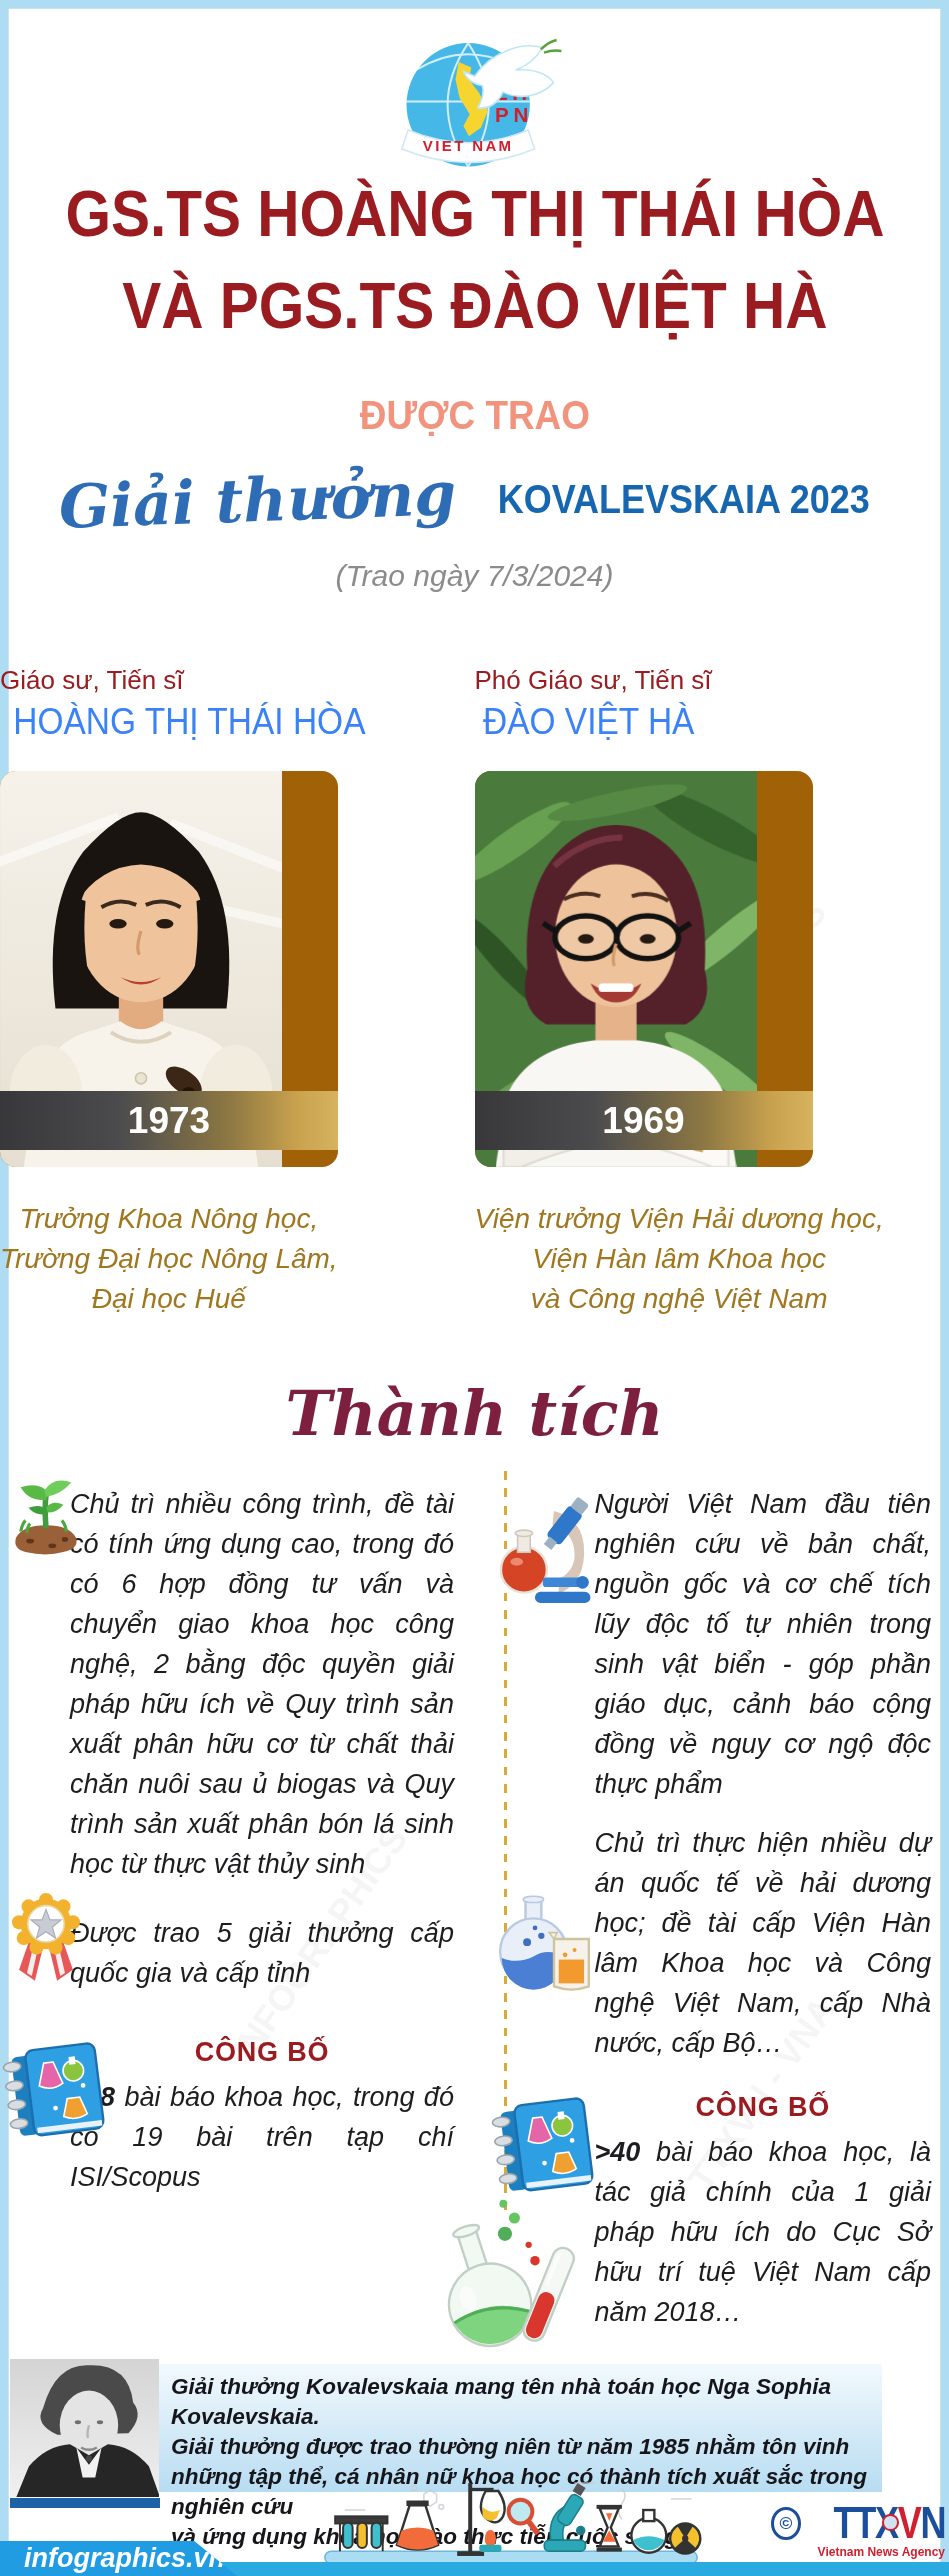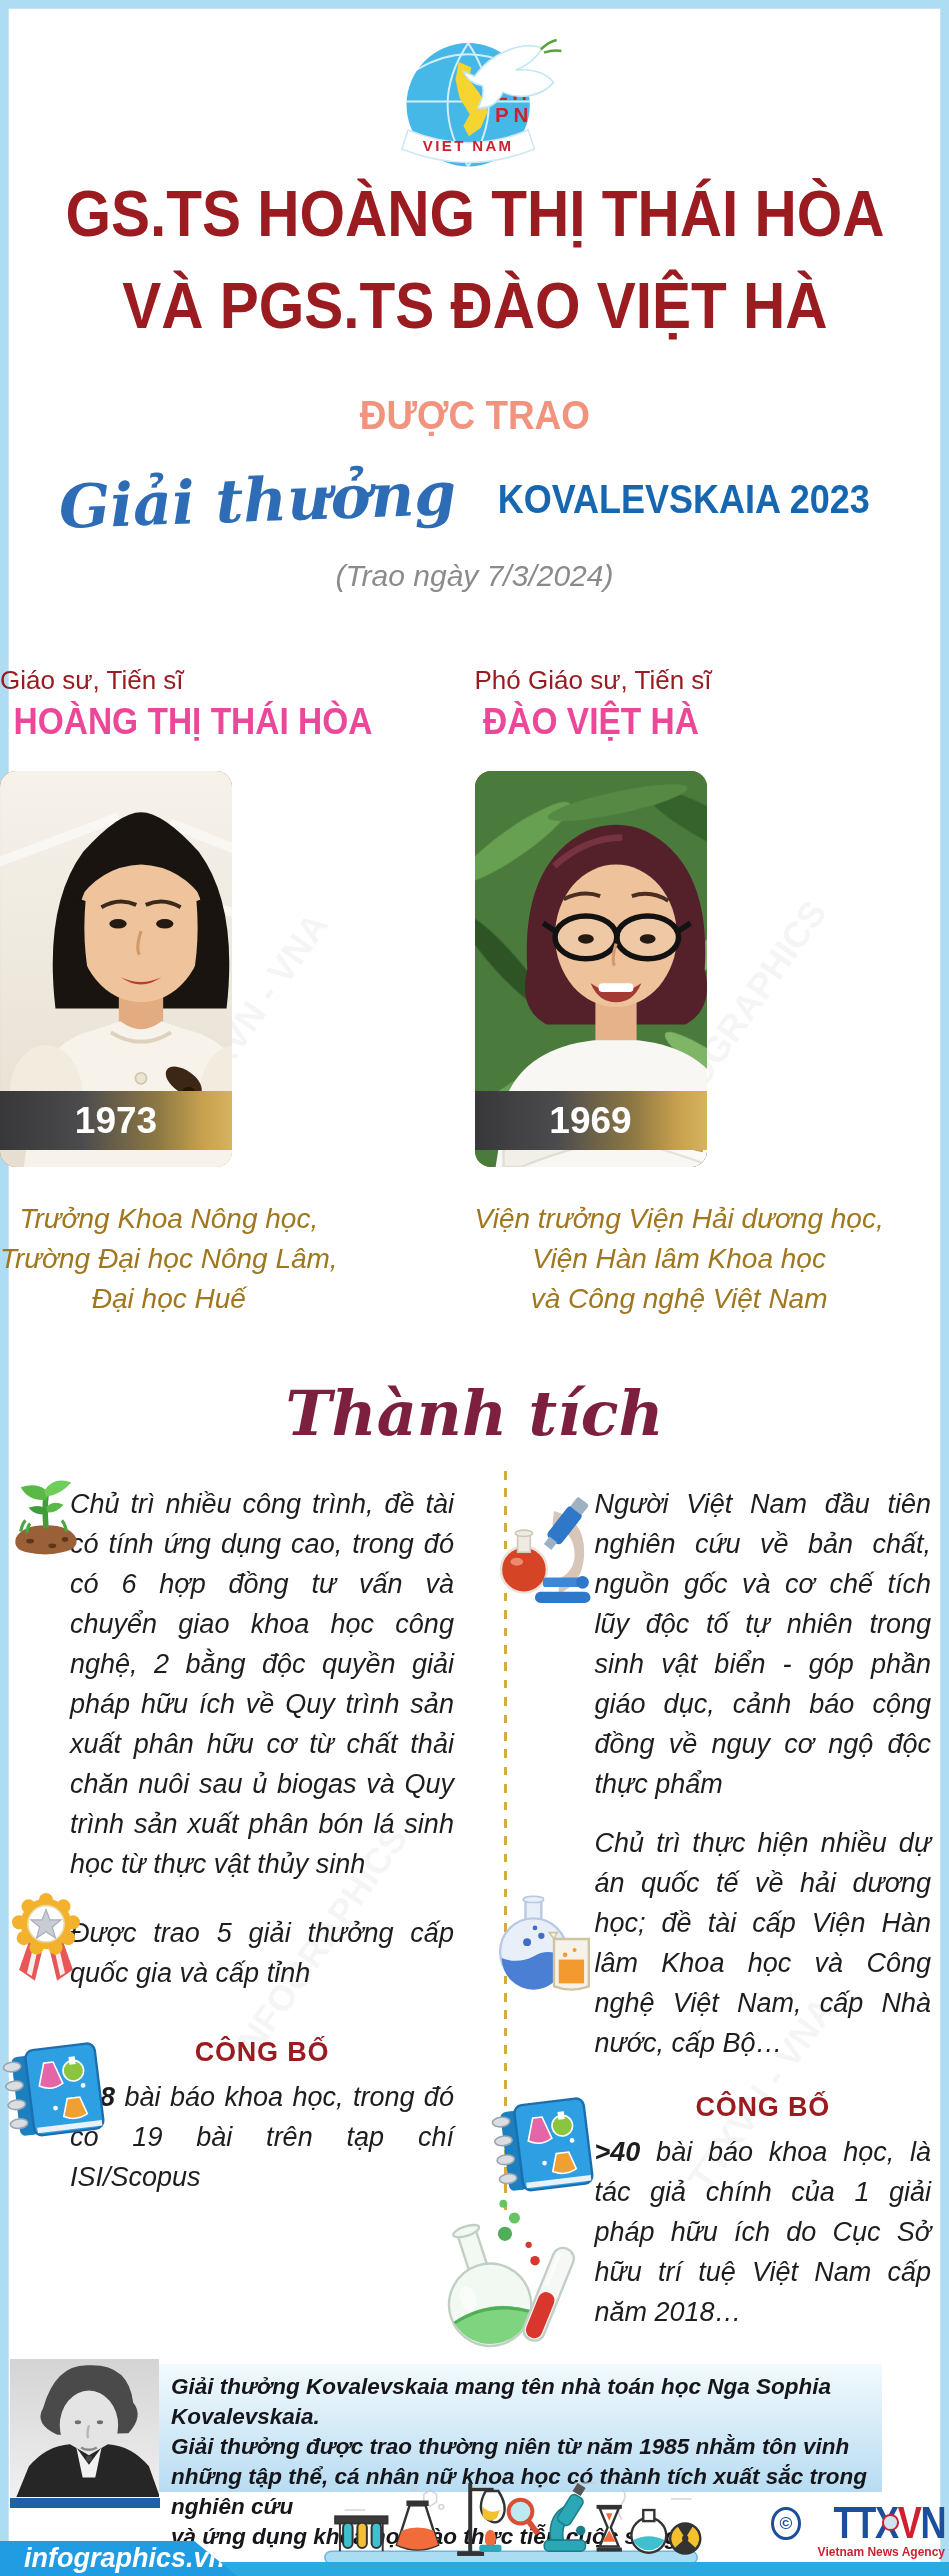--- a/index.html
+++ b/index.html
@@ -18,22 +18,22 @@
   .award-row{top:440px;left:0;right:0;display:flex;justify-content:center;align-items:center;gap:20.6px;height:119px;}
   .award-script{font-family:"DejaVu Serif","Liberation Serif",serif;font-style:italic;font-weight:bold;
                 font-size:60px;color:#2e6db6;transform:rotate(-2deg);}
   .award-name{font-weight:bold;font-size:40px;color:#1767b0;}
   .date-note{top:559px;font-size:30px;font-style:italic;color:#8b8b8b;}
 
   
   .profiles{top:665px;left:0;right:0;display:flex;}
   .profile{width:475px;display:flex;flex-direction:column;align-items:flex-start;}
   .degree{font-size:26px;color:#9a1b20;}
-  .pname{margin-top:4.7px;font-size:36px;font-weight:bold;color:#ec4899;}
-  .photo{margin-top:28.5px;position:relative;width:232px;height:396px;border-radius:16px;overflow:hidden;background:#a16207;}
+  .pname{margin-top:4.7px;font-size:36px;font-weight:normal;color:#3b82f6;}
+  .photo{margin-top:28.5px;position:relative;width:338px;height:396px;border-radius:16px;overflow:hidden;background:#a16207;}
   .photo svg{display:block;width:282px;height:396px;}
   .yearband{position:absolute;left:0;right:0;top:320px;height:59px;display:flex;align-items:center;justify-content:center;
             background:linear-gradient(90deg,#38383a 0%,#4b4b4e 35%,#8d7843 68%,#c9a24e 88%,#d6b35f 100%);
             color:#fff;font-size:37px;font-weight:bold;}
   .caption{margin-top:32px;font-size:28px;line-height:1.43;font-style:italic;color:#a0761f;text-align:center;white-space:pre-line;}
 
   
   .ach-title{top:1377px;font-family:"DejaVu Serif","Liberation Serif",serif;font-style:italic;font-weight:bold;
              font-size:62px;color:#7d1f3e;}
   .columns{top:1465px;left:0;right:0;display:flex;align-items:flex-start;}

